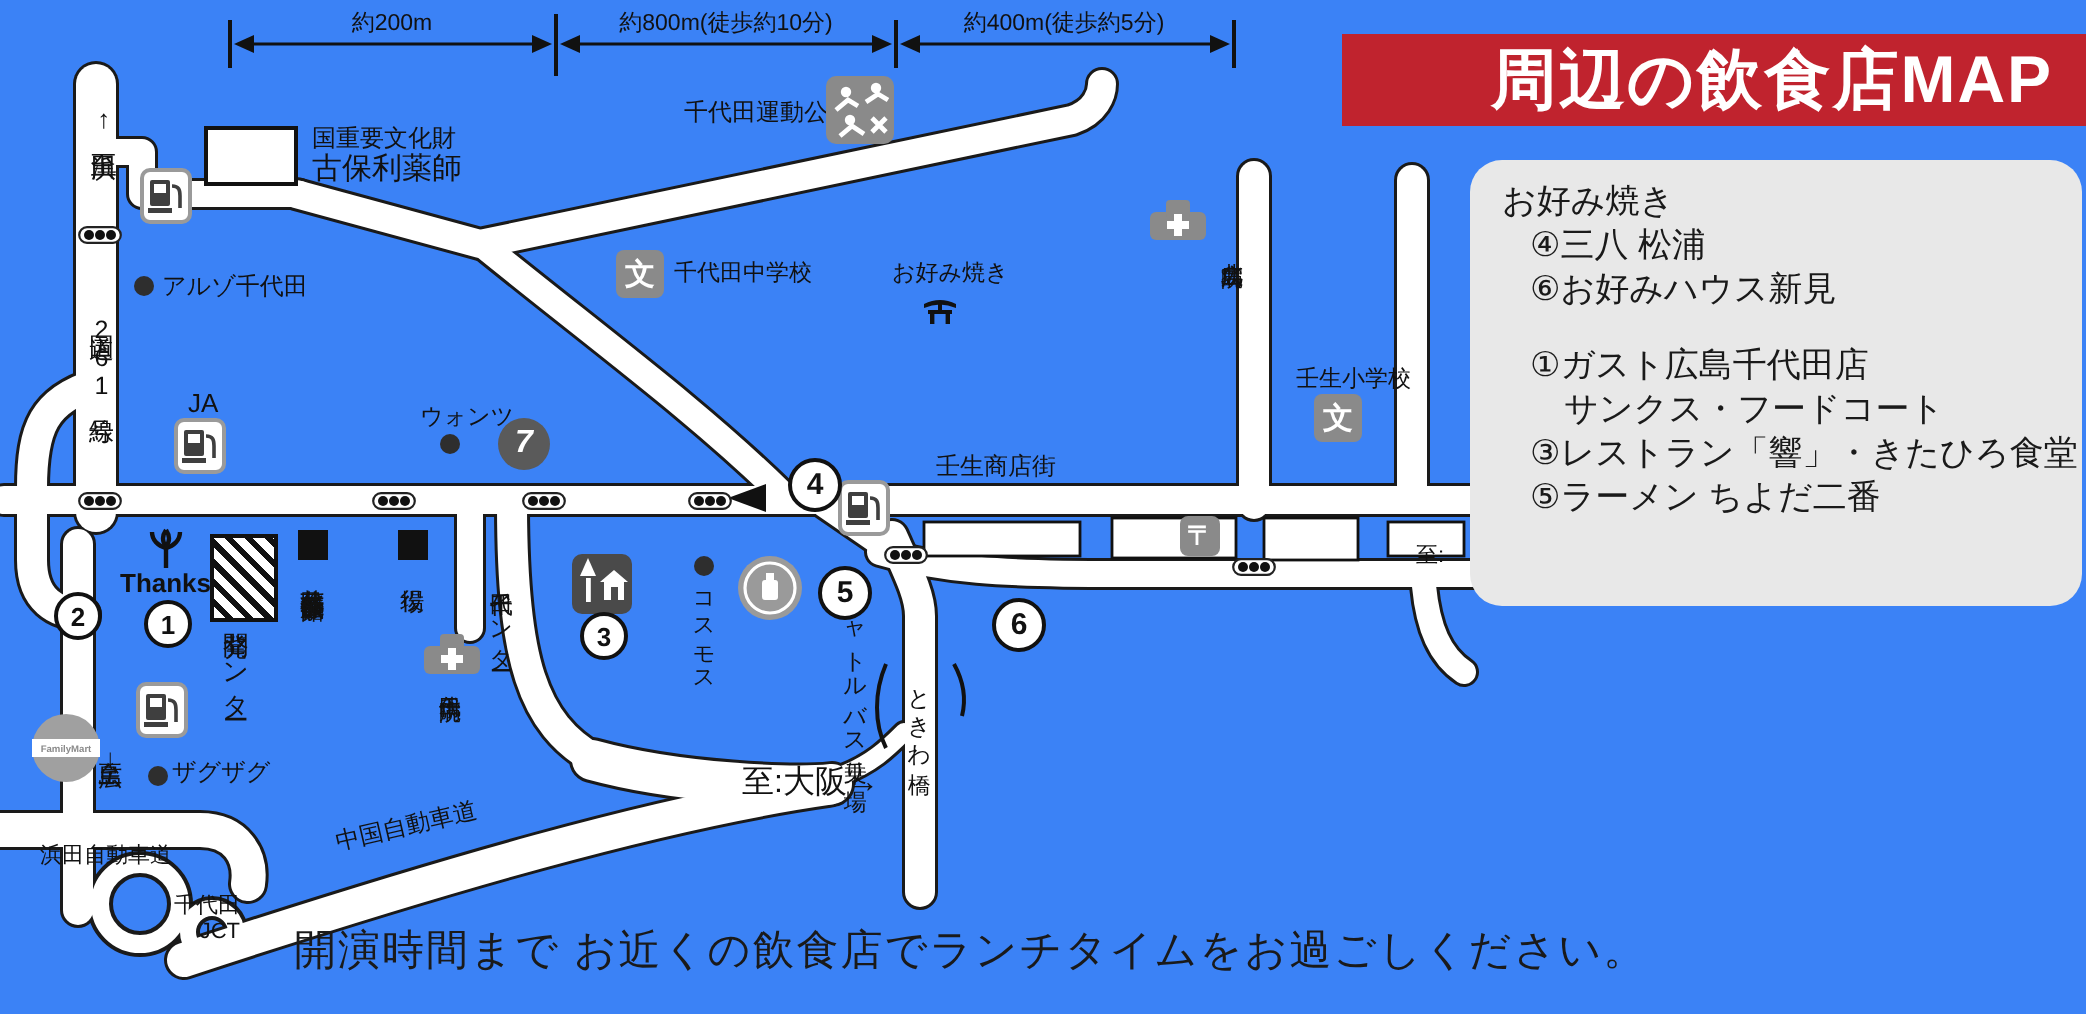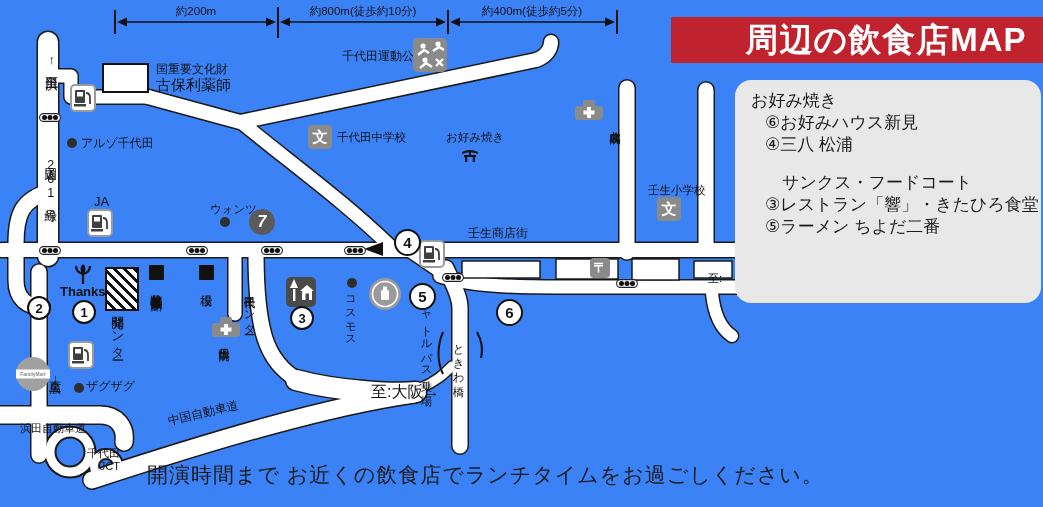--- a/index.html
+++ b/index.html
@@ -120,23 +120,24 @@
   <div class="scale-label" style="left:196px;top:4px;">約200m</div>
   <div class="scale-label" style="left:363px;top:4px;">約800m(徒歩約10分)</div>
   <div class="scale-label" style="left:532px;top:4px;">約400m(徒歩約5分)</div>
 
   <div class="banner">
     <span>周辺の飲食店MAP</span>
   </div>
 
   <div class="legend">
     <div class="leg-head">お好み焼き</div>
+    <div class="leg-item">④三八 松浦</div>
     <div class="leg-item">⑥お好みハウス新見</div>
-    <div class="leg-item">④三八 松浦</div>
     <div class="leg-gap"></div>
+    <div class="leg-item">①ガスト広島千代田店</div>
     <div class="leg-item">　サンクス・フードコート</div>
     <div class="leg-item">③レストラン「響」・きたひろ食堂</div>
     <div class="leg-item">⑤ラーメン ちよだ二番</div>
   </div>
 
   <div class="mlabel vert vup" style="left:44px;top:52px;font-size:13px;">↑至浜田</div>
   <div class="mlabel vert vup" style="left:43px;top:158px;font-size:12.5px;">国道261号線</div>
   <div class="mlabel" style="left:156px;top:62px;font-size:12px;">国重要文化財</div>
   <div class="mlabel" style="left:156px;top:76px;font-size:15px;">古保利薬師</div>
   <div class="mlabel" style="left:81px;top:136px;font-size:12px;">アルゾ千代田</div>

